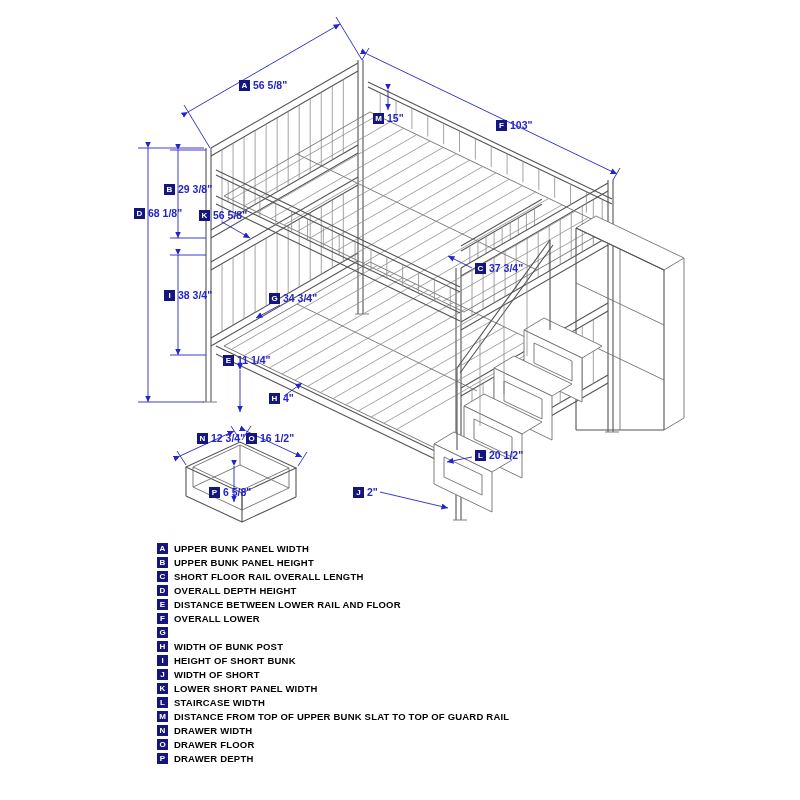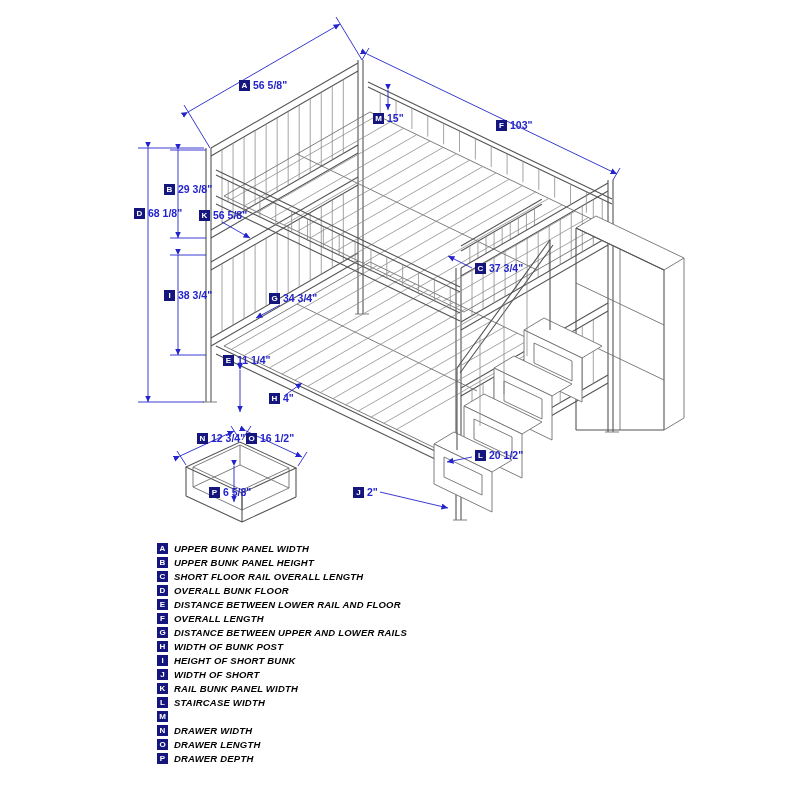--- a/index.html
+++ b/index.html
@@ -12,21 +12,21 @@
   .slat{stroke:#8d8d8d;fill:none;stroke-width:0.8;}
   .fill{fill:#fff;stroke:#6f6f6f;stroke-width:0.9;}
   .dim{stroke:#2424cc;fill:none;stroke-width:0.9;}
   .dim-layer{position:absolute;left:0;top:0;width:800px;height:535px;pointer-events:none;}
   .dim-marker{position:absolute;display:flex;align-items:center;gap:3px;white-space:nowrap;}
   .badge{display:inline-block;width:11px;height:11px;background:#15157e;color:#fff;
          font-weight:bold;font-size:8px;line-height:11px;text-align:center;flex:0 0 11px;}
   .dim-value{color:#2424cc;font-size:10.5px;font-weight:600;}
   .legend{position:absolute;left:157px;top:541px;width:560px;}
   .legend-row{display:flex;align-items:center;gap:6px;height:14px;}
-  .legend-label{color:#000;font-size:9.5px;font-weight:bold;letter-spacing:0.2px;font-style:italic;}
+  .legend-label{color:#000;font-size:9.5px;font-weight:bold;letter-spacing:0.2px;}
 </style>
 </head>
 <body>
 
 <div class="page">
   <div class="diagram-area">
     <svg width="800" height="535" viewBox="0 0 800 535">
       <defs>
         <marker id="arr" markerWidth="8" markerHeight="7" refX="6.5" refY="3" orient="auto" markerUnits="userSpaceOnUse">
           <path d="M0 0 L6.5 3 L0 6 Z" fill="#2424cc"></path>
@@ -235,63 +235,63 @@
       <div class="legend-row">
         <span class="badge">B</span>
         <span class="legend-label">UPPER BUNK PANEL HEIGHT</span>
       </div>
       <div class="legend-row">
         <span class="badge">C</span>
         <span class="legend-label">SHORT FLOOR RAIL OVERALL LENGTH</span>
       </div>
       <div class="legend-row">
         <span class="badge">D</span>
-        <span class="legend-label">OVERALL BUNK FLOOR</span>
+        <span class="legend-label">OVERALL DEPTH HEIGHT</span>
       </div>
       <div class="legend-row">
         <span class="badge">E</span>
         <span class="legend-label">DISTANCE BETWEEN LOWER RAIL AND FLOOR</span>
       </div>
       <div class="legend-row">
         <span class="badge">F</span>
-        <span class="legend-label">OVERALL LENGTH</span>
+        <span class="legend-label">OVERALL LOWER</span>
       </div>
       <div class="legend-row">
         <span class="badge">G</span>
-        <span class="legend-label">DISTANCE BETWEEN UPPER AND LOWER RAILS</span>
       </div>
       <div class="legend-row">
         <span class="badge">H</span>
         <span class="legend-label">WIDTH OF BUNK POST</span>
       </div>
       <div class="legend-row">
         <span class="badge">I</span>
         <span class="legend-label">HEIGHT OF SHORT BUNK</span>
       </div>
       <div class="legend-row">
         <span class="badge">J</span>
         <span class="legend-label">WIDTH OF SHORT</span>
       </div>
       <div class="legend-row">
         <span class="badge">K</span>
-        <span class="legend-label">RAIL BUNK PANEL WIDTH</span>
+        <span class="legend-label">LOWER SHORT PANEL WIDTH</span>
       </div>
       <div class="legend-row">
         <span class="badge">L</span>
         <span class="legend-label">STAIRCASE WIDTH</span>
       </div>
       <div class="legend-row">
         <span class="badge">M</span>
+        <span class="legend-label">DISTANCE FROM TOP OF UPPER BUNK SLAT TO TOP OF GUARD RAIL</span>
       </div>
       <div class="legend-row">
         <span class="badge">N</span>
         <span class="legend-label">DRAWER WIDTH</span>
       </div>
       <div class="legend-row">
         <span class="badge">O</span>
-        <span class="legend-label">DRAWER LENGTH</span>
+        <span class="legend-label">DRAWER FLOOR</span>
       </div>
       <div class="legend-row">
         <span class="badge">P</span>
         <span class="legend-label">DRAWER DEPTH</span>
       </div>
     </div>
 </div>
 
 </body></html>

